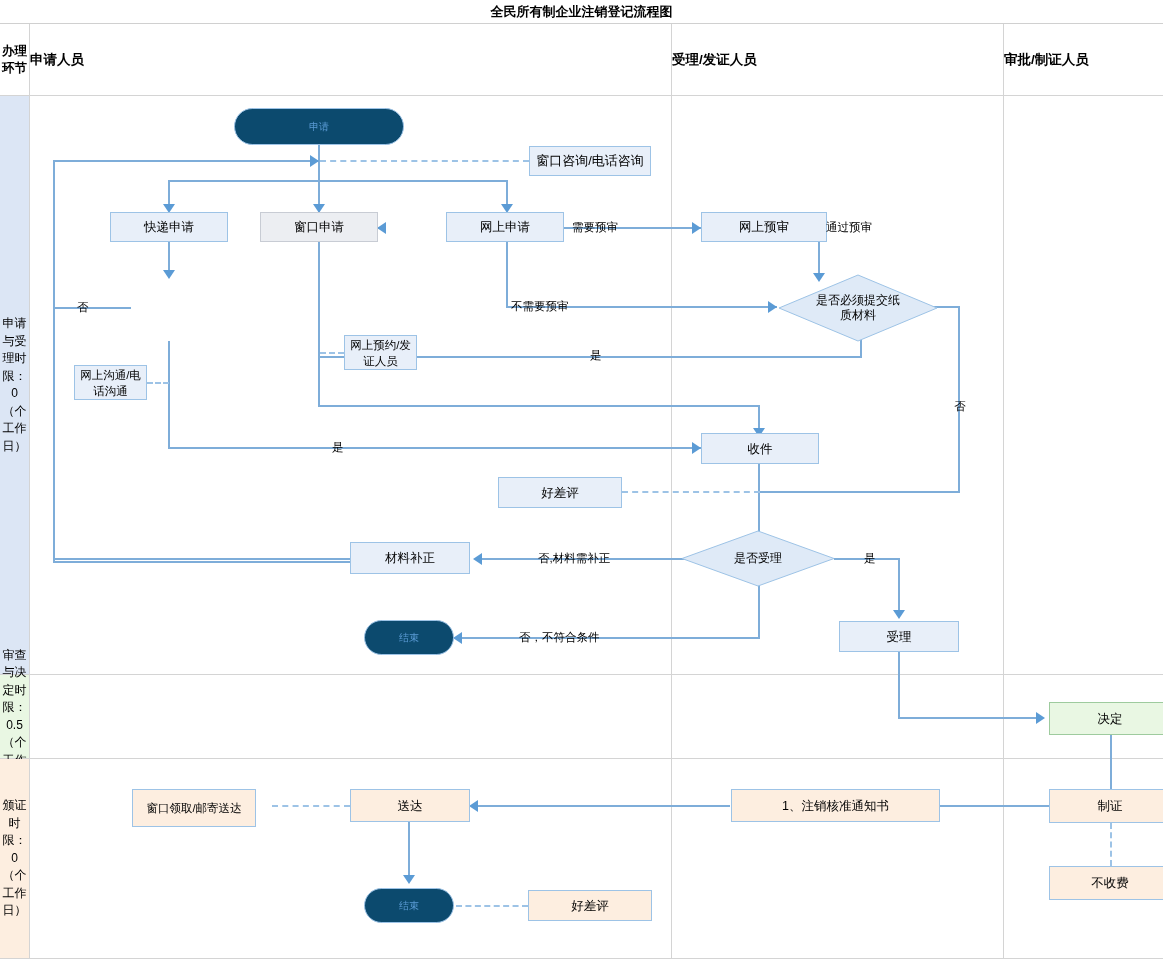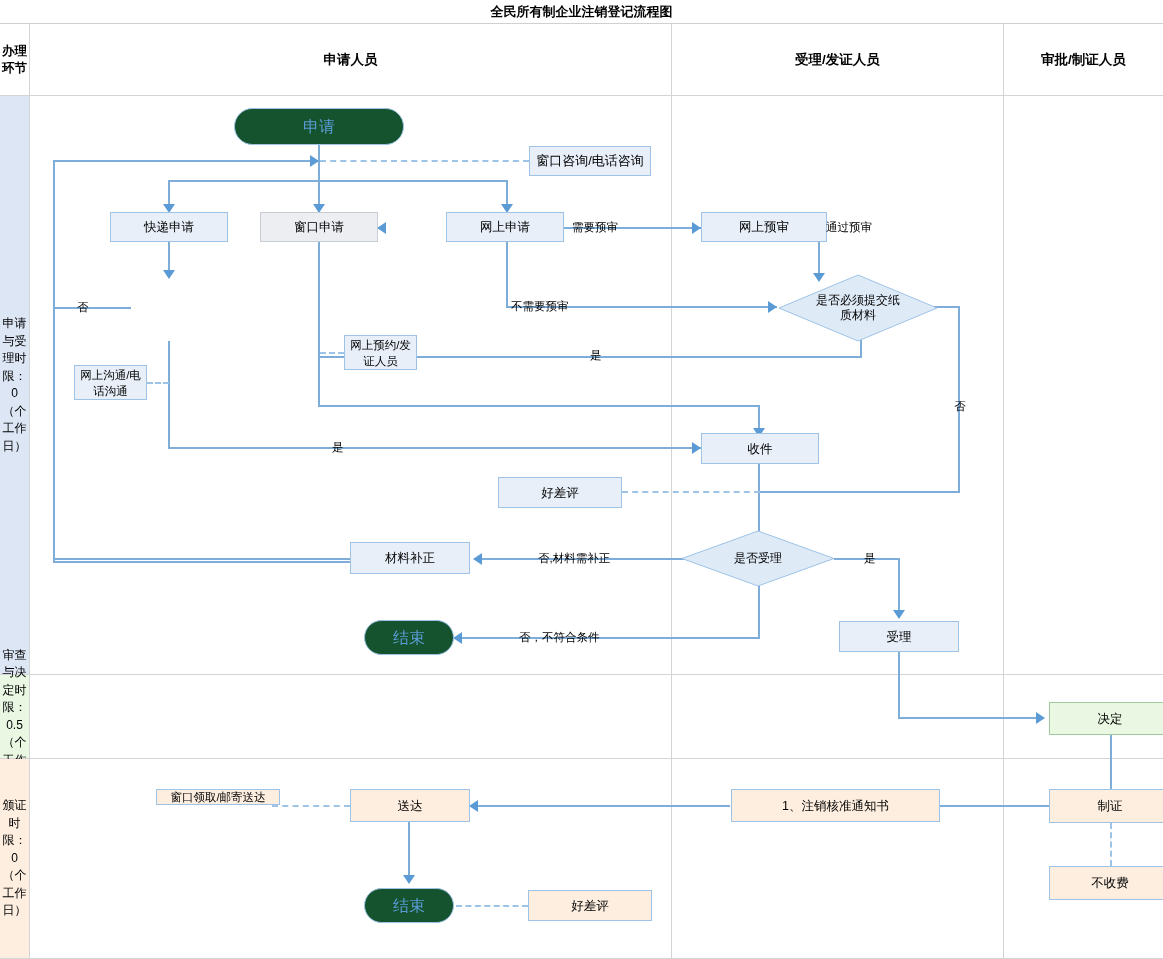--- a/index.html
+++ b/index.html
@@ -9,41 +9,41 @@
   
   .title-bar{position:absolute;left:0;top:0;width:1163px;height:24px;
     border-bottom:1px solid #d0d0d0;box-sizing:border-box;}
   .title-text{position:absolute;left:0;top:3px;width:1163px;text-align:center;
     font-size:13px;font-weight:bold;color:#000;}
 
   .vline{position:absolute;width:1px;background:#d4d4d4;}
   .hline{position:absolute;height:1px;background:#d4d4d4;}
 
   .col-head{position:absolute;top:24px;height:71px;line-height:71px;
-    text-align:center;font-size:13.5px;font-weight:bold;color:#000;}
+    font-size:13.5px;font-weight:bold;color:#000;}
 
   .side-head{position:absolute;left:0;top:24px;width:29px;height:71px;
     display:flex;align-items:center;justify-content:center;
     font-size:12.5px;font-weight:bold;color:#000;line-height:17px;
     writing-mode:horizontal-tb;text-align:center;}
 
   .side-cell{position:absolute;left:0;width:29px;box-sizing:border-box;
     display:flex;align-items:center;justify-content:center;text-align:center;
     font-size:12px;line-height:17.5px;color:#000;word-break:break-all;padding:0 1px;}
 
   
   .node{position:absolute;box-sizing:border-box;display:flex;align-items:center;
     justify-content:center;text-align:center;font-size:12.5px;line-height:16px;
     color:#000;}
   .rect{border:1px solid #9dc3e6;background:#e8eff9;}
   .rect-grey{border:1px solid #c8ccd4;background:#eceef2;}
   .rect-green{border:1px solid #9ecb9e;background:#e9f7e3;}
   .rect-orange{border:1px solid #9dc3e6;background:#fdeee0;}
-  .term{border:1.6px solid #9dc3e6;background:#14532d;border-radius:22px;
-    color:#5b9bd5;font-size:16px;}
+  .term{border:1.6px solid #9dc3e6;background:#0c4a6e;border-radius:22px;
+    color:#5b9bd5;font-size:10px;}
 
   .diamond{position:absolute;}
   .diamond svg{display:block;}
   .diamond .dtext{position:absolute;left:0;top:0;width:100%;height:100%;
     display:flex;align-items:center;justify-content:center;text-align:center;
     font-size:12px;line-height:15px;color:#000;}
 
   
   .ln{position:absolute;background:#7eadd9;}
   .lh{height:2px;}
@@ -270,21 +270,21 @@
   </div>
 
   <div class="node rect-orange" style="left:1049px;top:789px;width:122px;height:34px;">
     <span>制证</span>
   </div>
 
   <div class="node rect-orange" style="left:1049px;top:866px;width:122px;height:34px;">
     <span>不收费</span>
   </div>
 
-  <div class="node rect-orange" style="left:156px;top:789px;width:124px;height:16px;">
+  <div class="node rect-orange" style="left:132px;top:789px;width:124px;height:38px;">
     <span style="font-size:11.5px;">窗口领取/邮寄送达</span>
   </div>
 
   <div class="node rect-orange" style="left:350px;top:789px;width:120px;height:33px;">
     <span>送达</span>
   </div>
 
   <div class="node rect-orange" style="left:731px;top:789px;width:209px;height:33px;">
     <span>1、注销核准通知书</span>
   </div>

